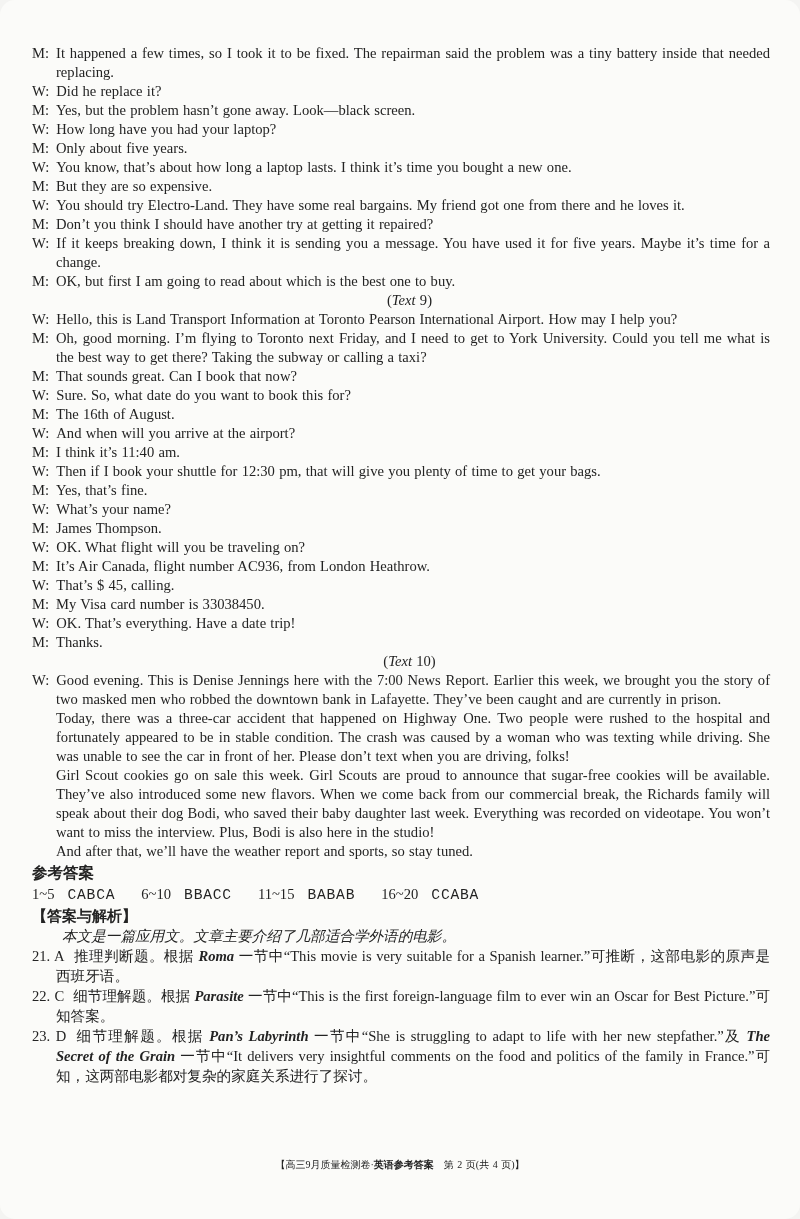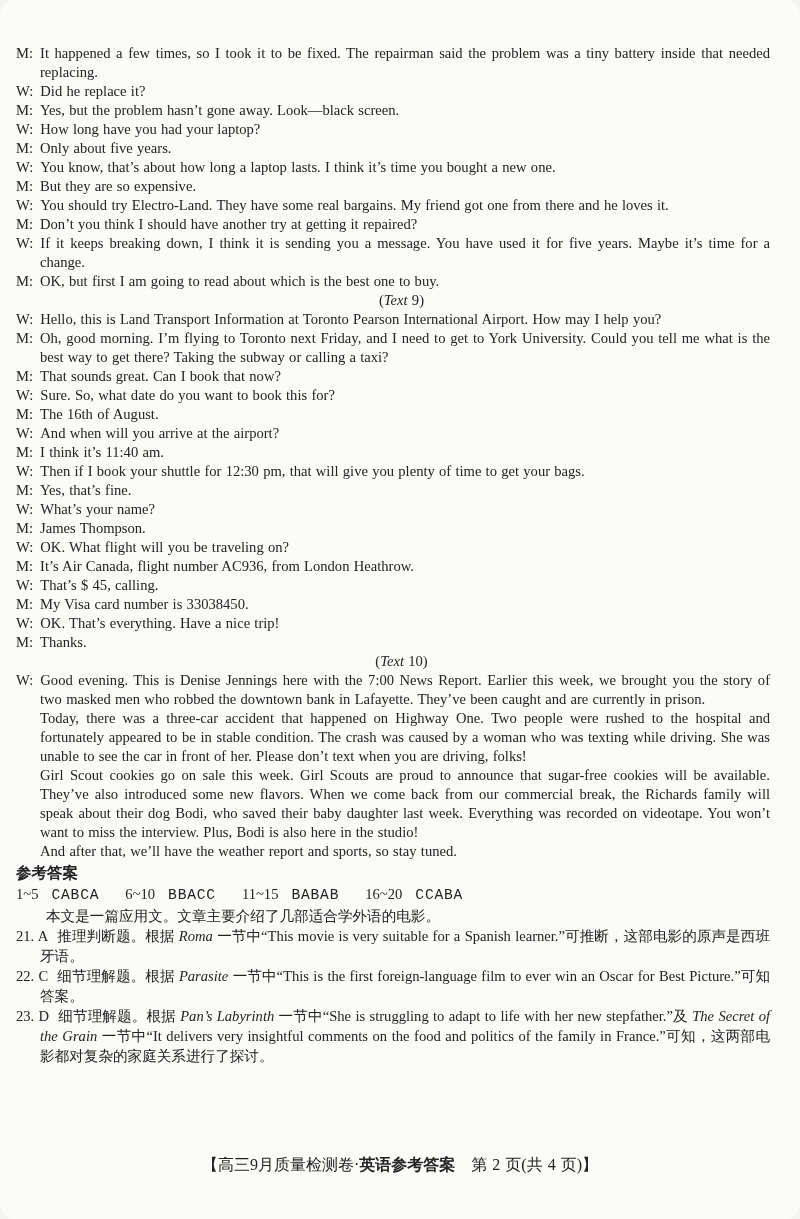--- a/index.html
+++ b/index.html
@@ -11,21 +11,21 @@
     position: relative;
     width: 800px;
     height: 1219px;
     margin: 0 auto;
     background: #fbfbf9;
     color: #232323;
     font-family: "Liberation Serif", "DejaVu Serif", serif;
     font-size: 14.6px;
     line-height: 19px;
     box-sizing: border-box;
-    padding: 44px 30px 0 16px;
+    padding: 44px 30px 0 32px;
     overflow: hidden;
     word-spacing: 0.6px;
     border-radius: 15px;
   }
   
   .line {
     margin-left: 24px;
     text-indent: -24px;
     text-align: justify;
   }
@@ -58,39 +58,40 @@
   .answer-line .letters { margin-right: 26px; letter-spacing: 0.8px; font-family: Liberation Mono, monospace; }
 
   .sect-title {
     font-weight: bold;
     font-size: 15px;
     line-height: 20px;
   }
   .intro {
     text-indent: 30px;
     line-height: 20px;
+    font-style: italic;
   }
   .item {
     margin-left: 24px;
     text-indent: -24px;
     text-align: justify;
     line-height: 20px;
   }
   .item .num { margin-right: 9px; }
   .movie {
-    font-weight: normal;
+    font-weight: bold;
     font-style: italic;
   }
   .footer {
     position: absolute;
     left: 0;
     right: 0;
     bottom: 44px;
     text-align: center;
-    font-size: 16px;
+    font-size: 10px;
     line-height: 20px;
     word-spacing: 1px;
   }
   .footer .bold { font-weight: bold; }
 </style>
 </head>
 <body>
 
 <div class="page">
 
@@ -115,33 +116,34 @@
       <div class="line"><span class="spk">W:</span><span>And when will you arrive at the airport?</span></div>
       <div class="line"><span class="spk">M:</span><span>I think it’s 11:40 am.</span></div>
       <div class="line"><span class="spk">W:</span><span>Then if I book your shuttle for 12:30 pm, that will give you plenty of time to get your bags.</span></div>
       <div class="line"><span class="spk">M:</span><span>Yes, that’s fine.</span></div>
       <div class="line"><span class="spk">W:</span><span>What’s your name?</span></div>
       <div class="line"><span class="spk">M:</span><span>James Thompson.</span></div>
       <div class="line"><span class="spk">W:</span><span>OK. What flight will you be traveling on?</span></div>
       <div class="line"><span class="spk">M:</span><span>It’s Air Canada, flight number AC936, from London Heathrow.</span></div>
       <div class="line"><span class="spk">W:</span><span>That’s $ 45, calling.</span></div>
       <div class="line"><span class="spk">M:</span><span>My Visa card number is 33038450.</span></div>
-      <div class="line"><span class="spk">W:</span><span>OK. That’s everything. Have a nice trip!</span></div>
+      <div class="line"><span class="spk">W:</span><span>OK. That’s everything. Have a date trip!</span></div>
       <div class="line"><span class="spk">M:</span><span>Thanks.</span></div>
       <div class="line marker">(<i>Text</i> 10)</div>
       <div class="line"><span class="spk">W:</span><span>Good evening. This is Denise Jennings here with the 7:00 News Report. Earlier this week, we brought you the story of two masked men who robbed the downtown bank in Lafayette. They’ve been caught and are currently in prison.</span></div>
       <div class="cont">Today, there was a three-car accident that happened on Highway One. Two people were rushed to the hospital and fortunately appeared to be in stable condition. The crash was caused by a woman who was texting while driving. She was unable to see the car in front of her. Please don’t text when you are driving, folks!</div>
       <div class="cont">Girl Scout cookies go on sale this week. Girl Scouts are proud to announce that sugar-free cookies will be available. They’ve also introduced some new flavors. When we come back from our commercial break, the Richards family will speak about their dog Bodi, who saved their baby daughter last week. Everything was recorded on videotape. You won’t want to miss the interview. Plus, Bodi is also here in the studio!</div>
       <div class="cont">And after that, we’ll have the weather report and sports, so stay tuned.</div>
     </div>
 
   <div class="answers-head">参考答案</div>
 
   <div class="answer-line"><span class="range">1~5</span><span class="letters">CABCA</span><span class="range">6~10</span><span class="letters">BBACC</span><span class="range">11~15</span><span class="letters">BABAB</span><span class="range">16~20</span><span class="letters">CCABA</span></div>
 
+  <div class="sect-title">【答案与解析】</div>
 
   <div class="intro">本文是一篇应用文。文章主要介绍了几部适合学外语的电影。</div>
 
   <div>
       <div class="item"><span class="num">21. A</span><span>推理判断题。根据 </span><span class="movie">Roma</span><span> 一节中“This movie is very suitable for a Spanish learner.”可推断，这部电影的原声是西班牙语。</span></div>
       <div class="item"><span class="num">22. C</span><span>细节理解题。根据 </span><span class="movie">Parasite</span><span> 一节中“This is the first foreign-language film to ever win an Oscar for Best Picture.”可知答案。</span></div>
       <div class="item"><span class="num">23. D</span><span>细节理解题。根据 </span><span class="movie">Pan’s Labyrinth</span><span> 一节中“She is struggling to adapt to life with her new stepfather.”及 </span><span class="movie">The Secret of the Grain</span><span> 一节中“It delivers very insightful comments on the food and politics of the family in France.”可知，这两部电影都对复杂的家庭关系进行了探讨。</span></div>
     </div>
 
   <div class="footer">

